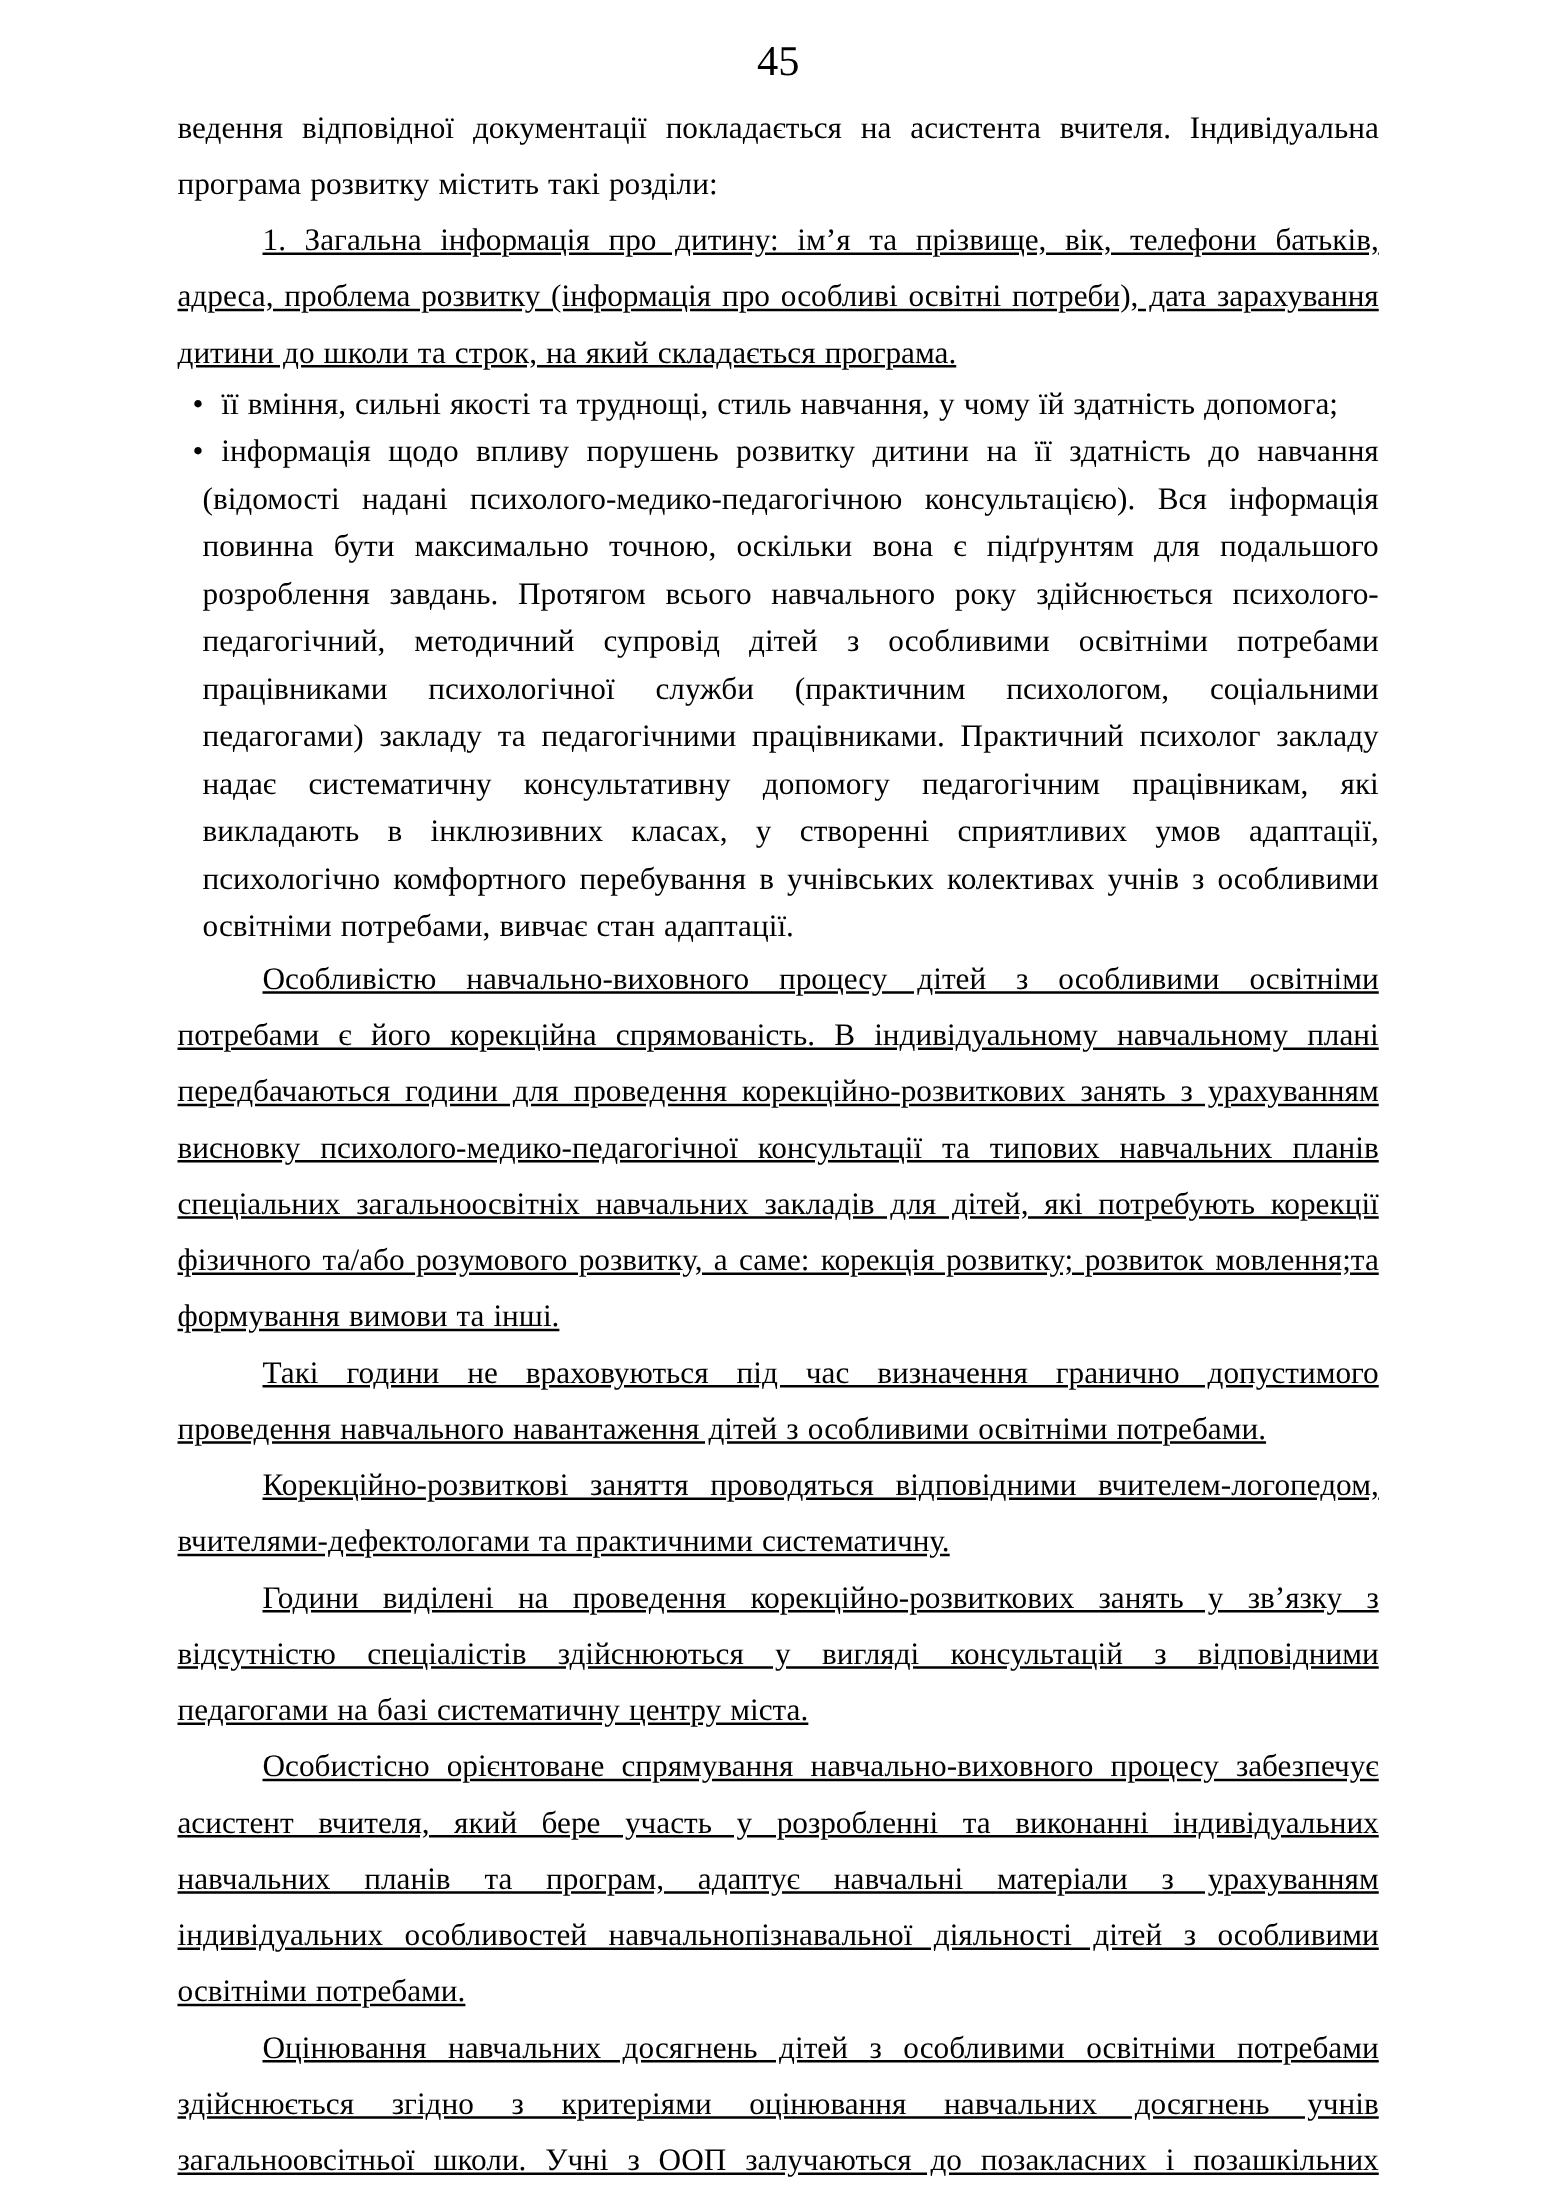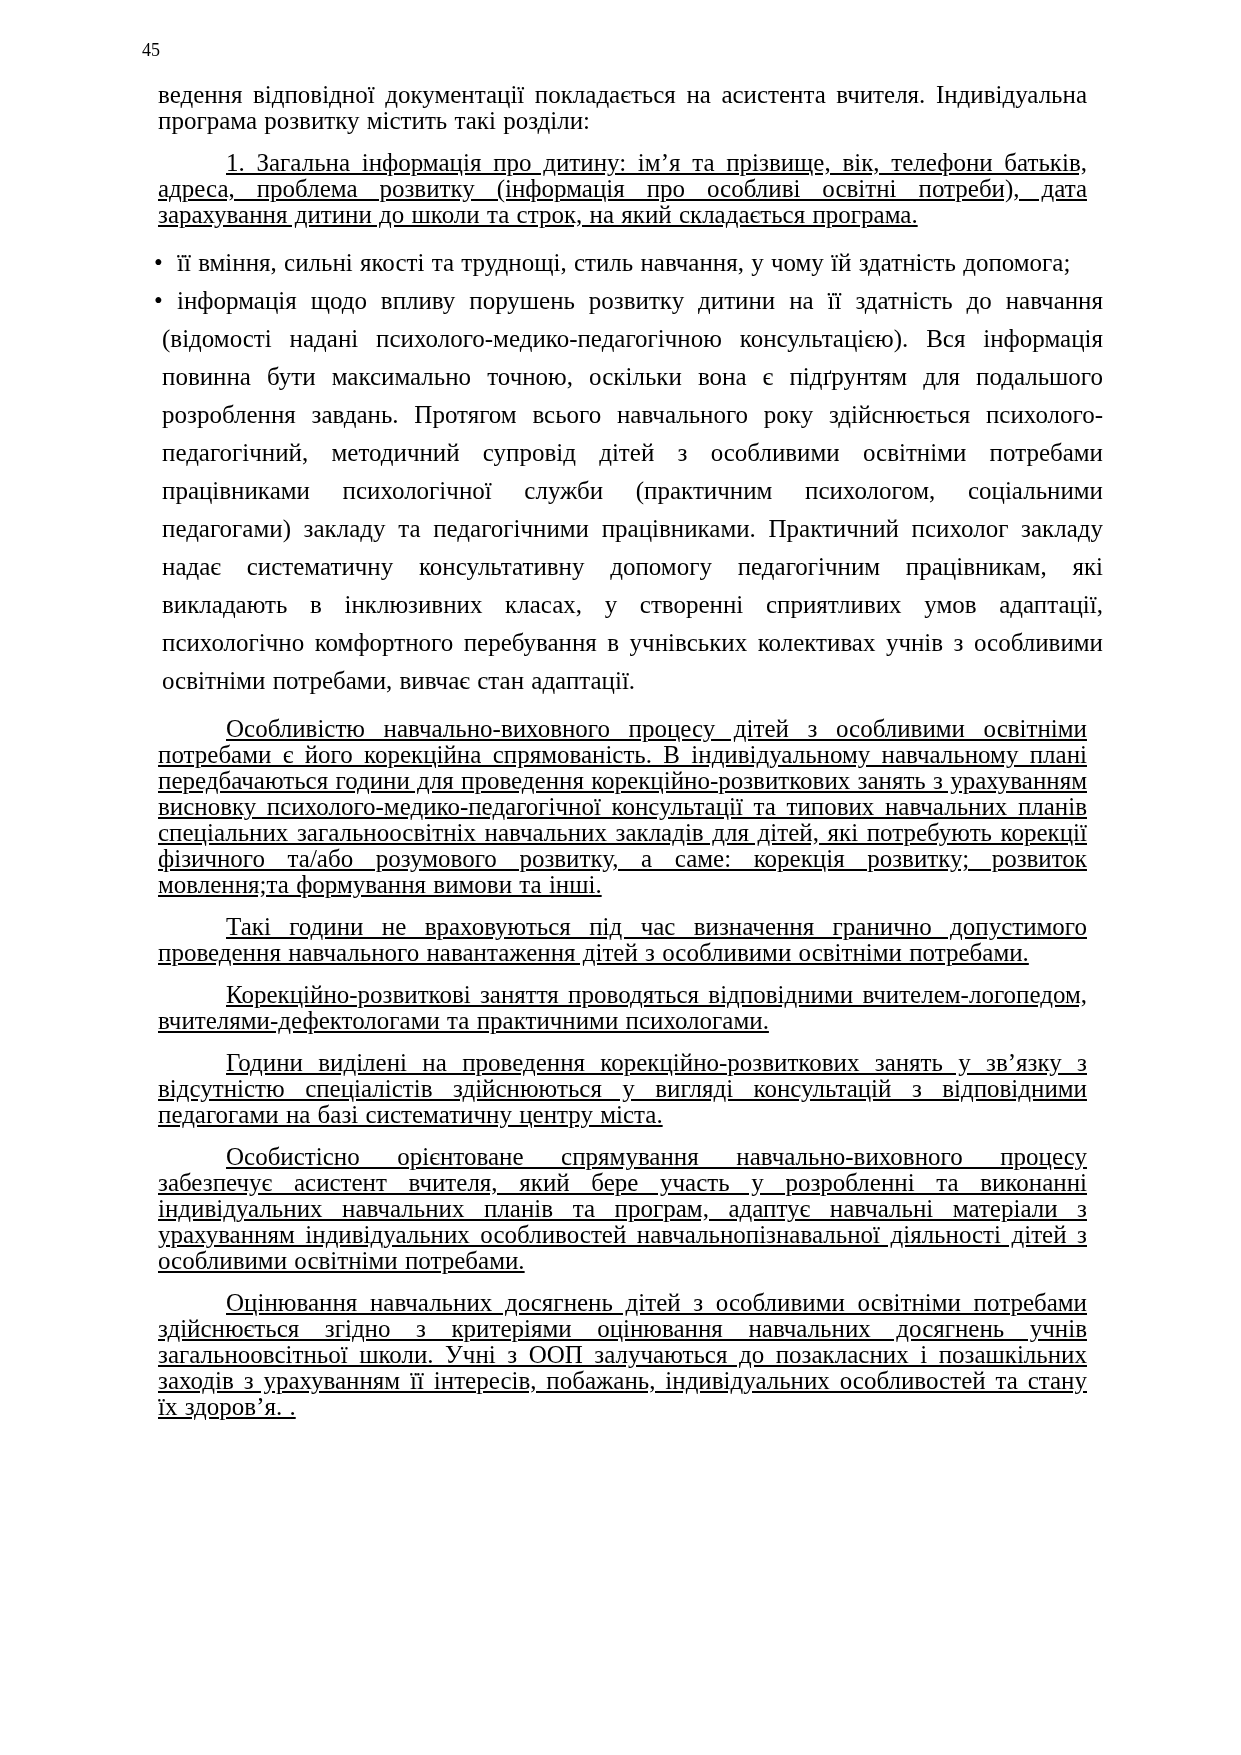--- a/index.html
+++ b/index.html
@@ -12,32 +12,32 @@
   .page {
     position: relative;
     width: 1241px;
     height: 1755px;
     box-sizing: border-box;
     background: #ffffff;
     padding: 34px 138px 0 142px;
     overflow: hidden;
   }
   .page-number {
-    text-align: left;
-    font-size: 18px;
+    text-align: center;
+    font-size: 34px;
     line-height: 32px;
     margin-bottom: 14px;
   }
   .content {
     width: 961px;
   }
   p.para {
-    margin: 16px;
+    margin: 0;
     font-size: 25px;
-    line-height: 26px;
+    line-height: 45px;
     text-align: justify;
     word-spacing: 1px;
   }
   p.para.indent {
     text-indent: 68px;
     text-decoration: underline;
   }
   ul.bullets {
     margin: 0;
     padding: 0;
@@ -70,18 +70,18 @@
   <div class="page-number">45</div>
   <div class="content">
       <p class="para plain">ведення відповідної документації покладається на асистента вчителя. Індивідуальна програма розвитку містить такі розділи:</p>
       <p class="para indent">1. Загальна інформація про дитину: ім’я та прізвище, вік, телефони батьків, адреса, проблема розвитку (інформація про особливі освітні потреби), дата зарахування дитини до школи та строк, на який складається програма.</p>
       <ul class="bullets">
         <li class="bullet-item">її вміння, сильні якості та труднощі, стиль навчання, у чому їй здатність допомога;</li>
         <li class="bullet-item">інформація щодо впливу порушень розвитку дитини на її здатність до навчання (відомості надані психолого-медико-педагогічною консультацією). Вся інформація повинна бути максимально точною, оскільки вона є підґрунтям для подальшого розроблення завдань. Протягом всього навчального року здійснюється психолого-педагогічний, методичний супровід дітей з особливими освітніми потребами працівниками психологічної служби (практичним психологом, соціальними педагогами) закладу та педагогічними працівниками. Практичний психолог закладу надає систематичну консультативну допомогу педагогічним працівникам, які викладають в інклюзивних класах, у створенні сприятливих умов адаптації, психологічно комфортного перебування в учнівських колективах учнів з особливими освітніми потребами, вивчає стан адаптації.</li>
       </ul>
       <p class="para indent">Особливістю навчально-виховного процесу дітей з особливими освітніми потребами є його корекційна спрямованість. В індивідуальному навчальному плані передбачаються години для проведення корекційно-розвиткових занять з урахуванням висновку психолого-медико-педагогічної консультації та типових навчальних планів спеціальних загальноосвітніх навчальних закладів для дітей, які потребують корекції фізичного та/або розумового розвитку, а саме:  корекція розвитку; розвиток мовлення;та формування вимови та інші.</p>
       <p class="para indent">Такі години не враховуються під час визначення гранично допустимого проведення навчального навантаження дітей з особливими освітніми потребами.</p>
-      <p class="para indent">Корекційно-розвиткові заняття проводяться відповідними вчителем-логопедом, вчителями-дефектологами та практичними психологами.</p>
+      <p class="para indent">Корекційно-розвиткові заняття проводяться відповідними вчителем-логопедом, вчителями-дефектологами та практичними систематичну.</p>
       <p class="para indent">Години виділені на проведення корекційно-розвиткових занять у зв’язку з відсутністю спеціалістів  здійснюються у вигляді консультацій з відповідними педагогами на базі систематичну центру міста.</p>
       <p class="para indent">Особистісно орієнтоване спрямування навчально-виховного процесу забезпечує асистент вчителя, який бере участь у розробленні та виконанні індивідуальних навчальних планів та програм, адаптує навчальні матеріали з урахуванням індивідуальних особливостей навчальнопізнавальної діяльності дітей з особливими освітніми потребами.</p>
       <p class="para indent">Оцінювання навчальних досягнень дітей з особливими освітніми потребами здійснюється згідно з критеріями оцінювання навчальних досягнень учнів загальноовсітньої школи. Учні з ООП залучаються  до позакласних і позашкільних заходів з урахуванням її інтересів, побажань, індивідуальних особливостей та стану їх здоров’я. .</p>
     </div>
 </div>
 
 </body></html>

